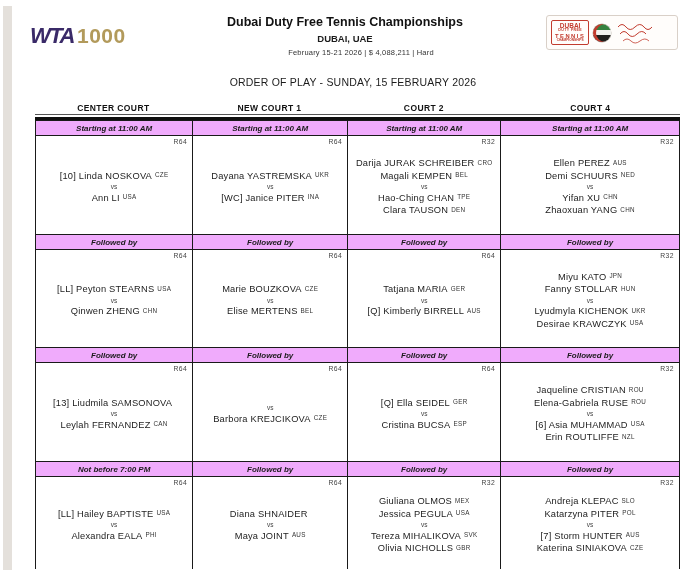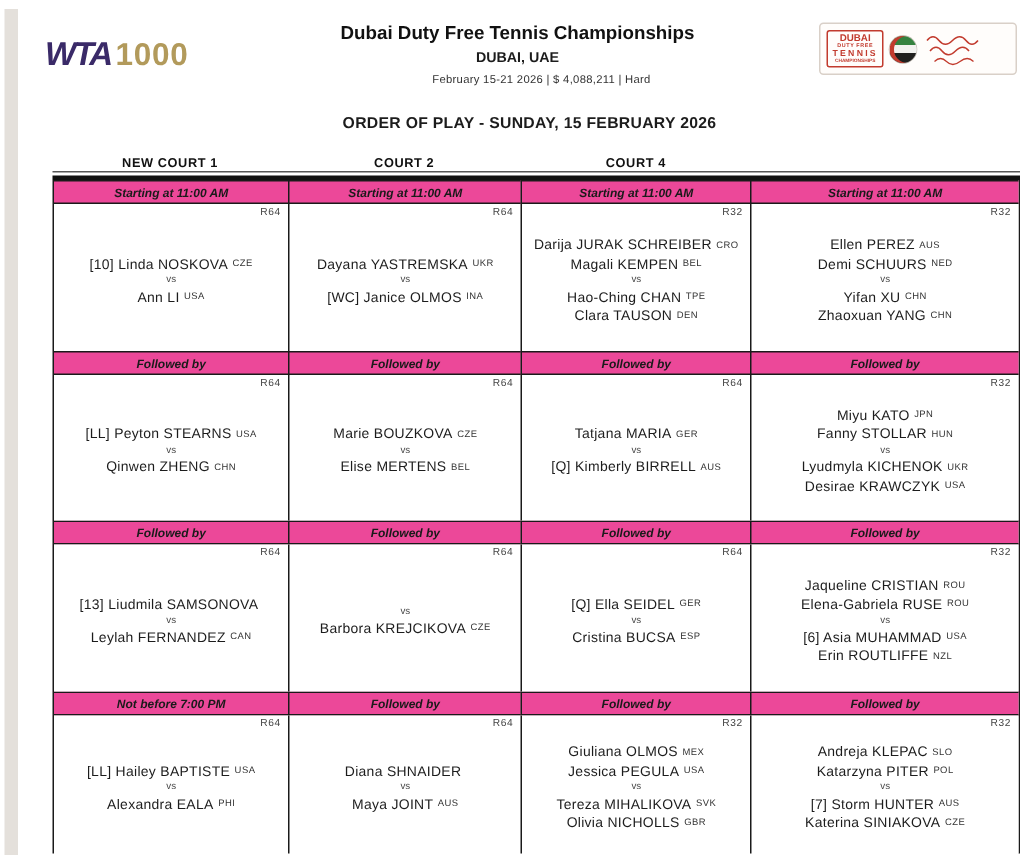--- a/index.html
+++ b/index.html
@@ -15,21 +15,21 @@
 
   
   .wta-logo { position:absolute; left:30px; top:23px; white-space:nowrap; }
   .wta-word { font-size:22px; font-weight:800; font-style:italic; letter-spacing:-1.5px; color:#3a2a68; }
   .wta-tier { font-size:21px; font-weight:700; color:#b29a5b; margin-left:3px; letter-spacing:0.5px; }
 
   .header-center { text-align:center; padding-top:15px; }
   .t-title { font-size:12.5px; font-weight:bold; color:#111; }
   .t-loc { font-size:9.5px; font-weight:bold; margin-top:4px; }
   .t-details { font-size:7.5px; color:#333; margin-top:4px; letter-spacing:0.2px;padding-left:32px; }
-  .order-title { text-align:center; font-size:10.5px; font-weight:bold; margin-top:19px; letter-spacing:0.2px;margin-left:16px; }
+  .order-title { text-align:center; font-size:10.5px; font-weight:normal; margin-top:19px; letter-spacing:0.2px;margin-left:16px; }
 
   .event-logo {
     position:absolute; right:12px; top:15px; width:132px; height:35px;
     display:flex; align-items:center; gap:4px; padding:2px 4px;
     background:#fffdfb; border:1px solid #d9d0c8; border-radius:3px;
   }
   .el-textbox { border:1px solid #c23b2e; border-radius:2px; padding:1px 3px; text-align:center; color:#c23b2e; font-weight:bold; }
   .el-line1 { font-size:6.5px; line-height:1.1; }
   .el-line2 { font-size:3.6px; line-height:1.1; letter-spacing:0.4px; }
   .el-line3 { font-size:5.8px; line-height:1.1; letter-spacing:1.5px; }
@@ -52,21 +52,21 @@
 
   .obody {
     display:grid;
     grid-template-columns:24.3% 24.1% 23.8% 27.8%;
     grid-template-rows:16px 98px 16px 97px 16px 98px 16px 92px;
     border-left:1.5px solid #1a1a1a; border-right:1.5px solid #1a1a1a;
   }
   .obody > *:not(:nth-child(4n+1)) { border-left:1.5px solid #1a1a1a; }
 
   .band {
-    background:#ec4899; border-top:1.5px solid #1a1a1a; border-bottom:1.5px solid #1a1a1a;
+    background:#f0abfc; border-top:1.5px solid #1a1a1a; border-bottom:1.5px solid #1a1a1a;
     display:flex; align-items:center; justify-content:center;
     font-size:8px; font-weight:bold; font-style:italic; color:#1a1a1a;
   }
   .cell { position:relative; background:#fff; }
   .round { position:absolute; top:2px; right:5px; font-size:6.8px; color:#444; letter-spacing:0.4px; }
   .players {
     position:absolute; left:0; right:0; top:0; bottom:0;
     display:flex; flex-direction:column; align-items:center; justify-content:center;
     padding-top:4px;
   }
@@ -100,20 +100,21 @@
   <div class="el-ball"></div>
   <svg class="el-arabic" width="40" height="24" viewBox="0 0 40 24">
     <path d="M3 6 q4 -5 8 0 t9 0 t9 0 t8 0" stroke="#c23b2e" stroke-width="1" fill="none"></path>
     <path d="M5 13 q4 -5 8 0 t9 0 t9 0" stroke="#c23b2e" stroke-width="1" fill="none"></path>
     <path d="M8 20 q4 -4 8 0 t9 0 t9 0" stroke="#c23b2e" stroke-width="0.8" fill="none"></path>
   </svg>
 </div>
 
 <div class="order-table">
   <div class="courts-row">
+    <div class="chead">CENTER COURT</div>
     <div class="chead">NEW COURT 1</div>
     <div class="chead">COURT 2</div>
     <div class="chead">COURT 4</div>
   </div>
   <div class="thick-bar"></div>
 
   <div class="obody">
 
     <div class="band">Starting at 11:00 AM</div>
     <div class="band">Starting at 11:00 AM</div>
@@ -126,21 +127,21 @@
         <div class="pl"><span>[10] Linda NOSKOVA</span><span class="cc">CZE</span></div>
         <div class="vs">vs</div>
         <div class="pl"><span>Ann LI</span><span class="cc">USA</span></div>
       </div>
     </div>
     <div class="cell">
       <span class="round">R64</span>
       <div class="players">
         <div class="pl"><span>Dayana YASTREMSKA</span><span class="cc">UKR</span></div>
         <div class="vs">vs</div>
-        <div class="pl"><span>[WC] Janice OLMOS</span><span class="cc">INA</span></div>
+        <div class="pl"><span>[WC] Janice PITER</span><span class="cc">INA</span></div>
       </div>
     </div>
     <div class="cell">
       <span class="round">R32</span>
       <div class="players">
         <div class="pl"><span>Darija JURAK SCHREIBER</span><span class="cc">CRO</span></div>
         <div class="pl"><span>Magali KEMPEN</span><span class="cc">BEL</span></div>
         <div class="vs">vs</div>
         <div class="pl"><span>Hao-Ching CHAN</span><span class="cc">TPE</span></div>
         <div class="pl"><span>Clara TAUSON</span><span class="cc">DEN</span></div>

